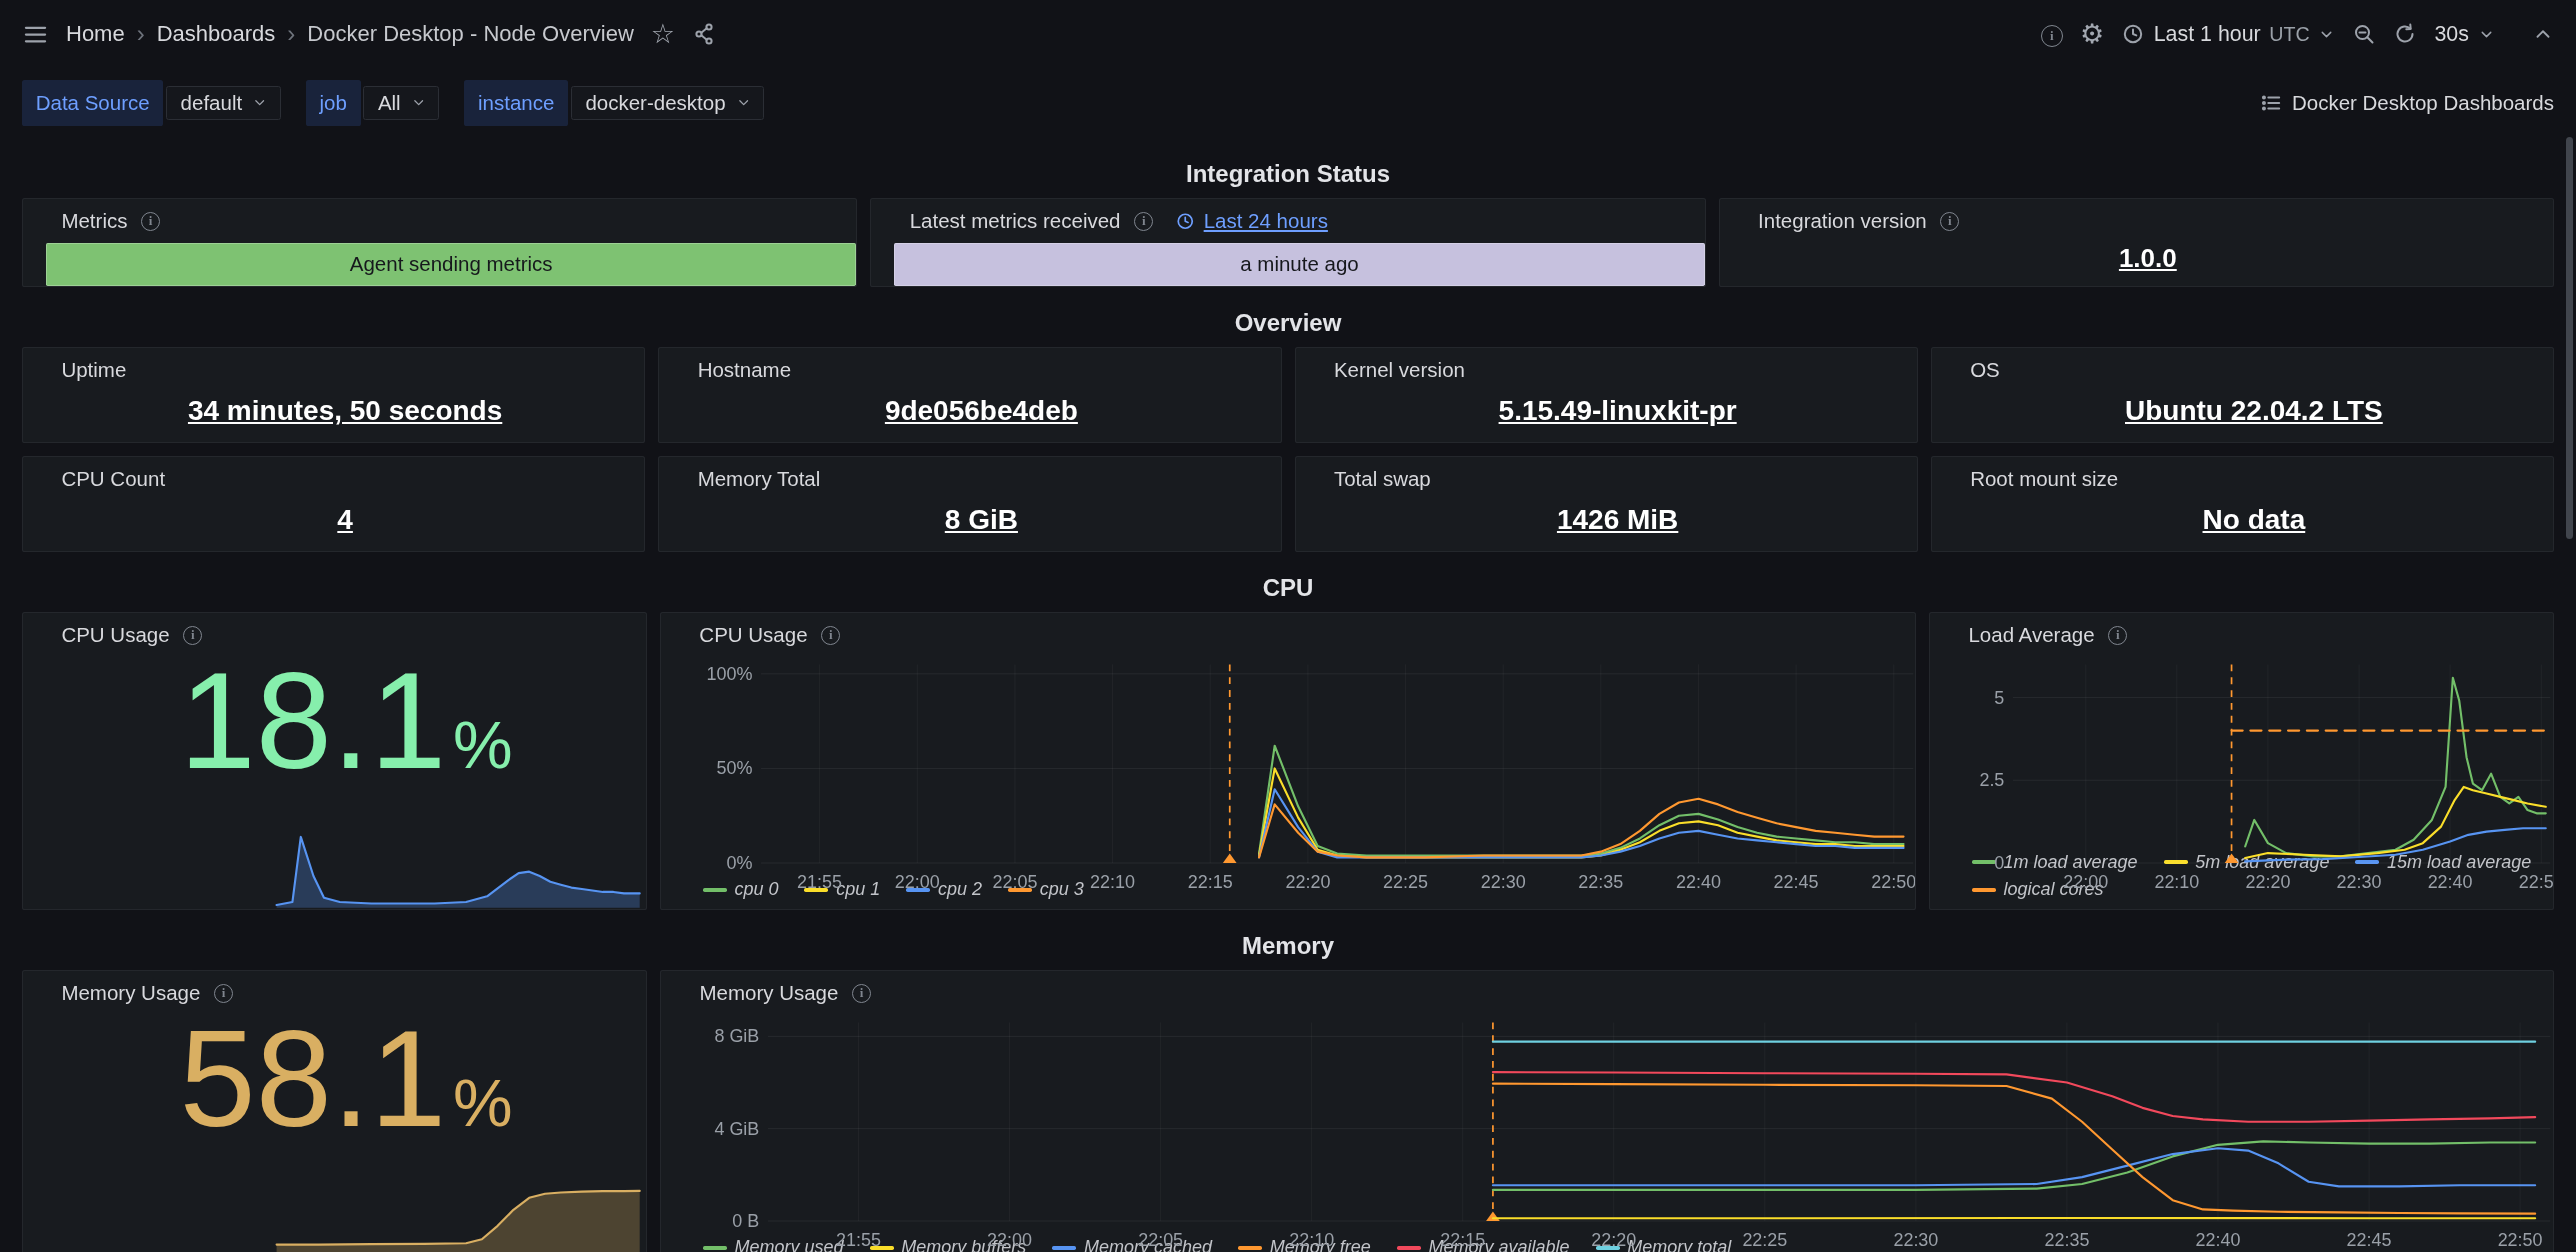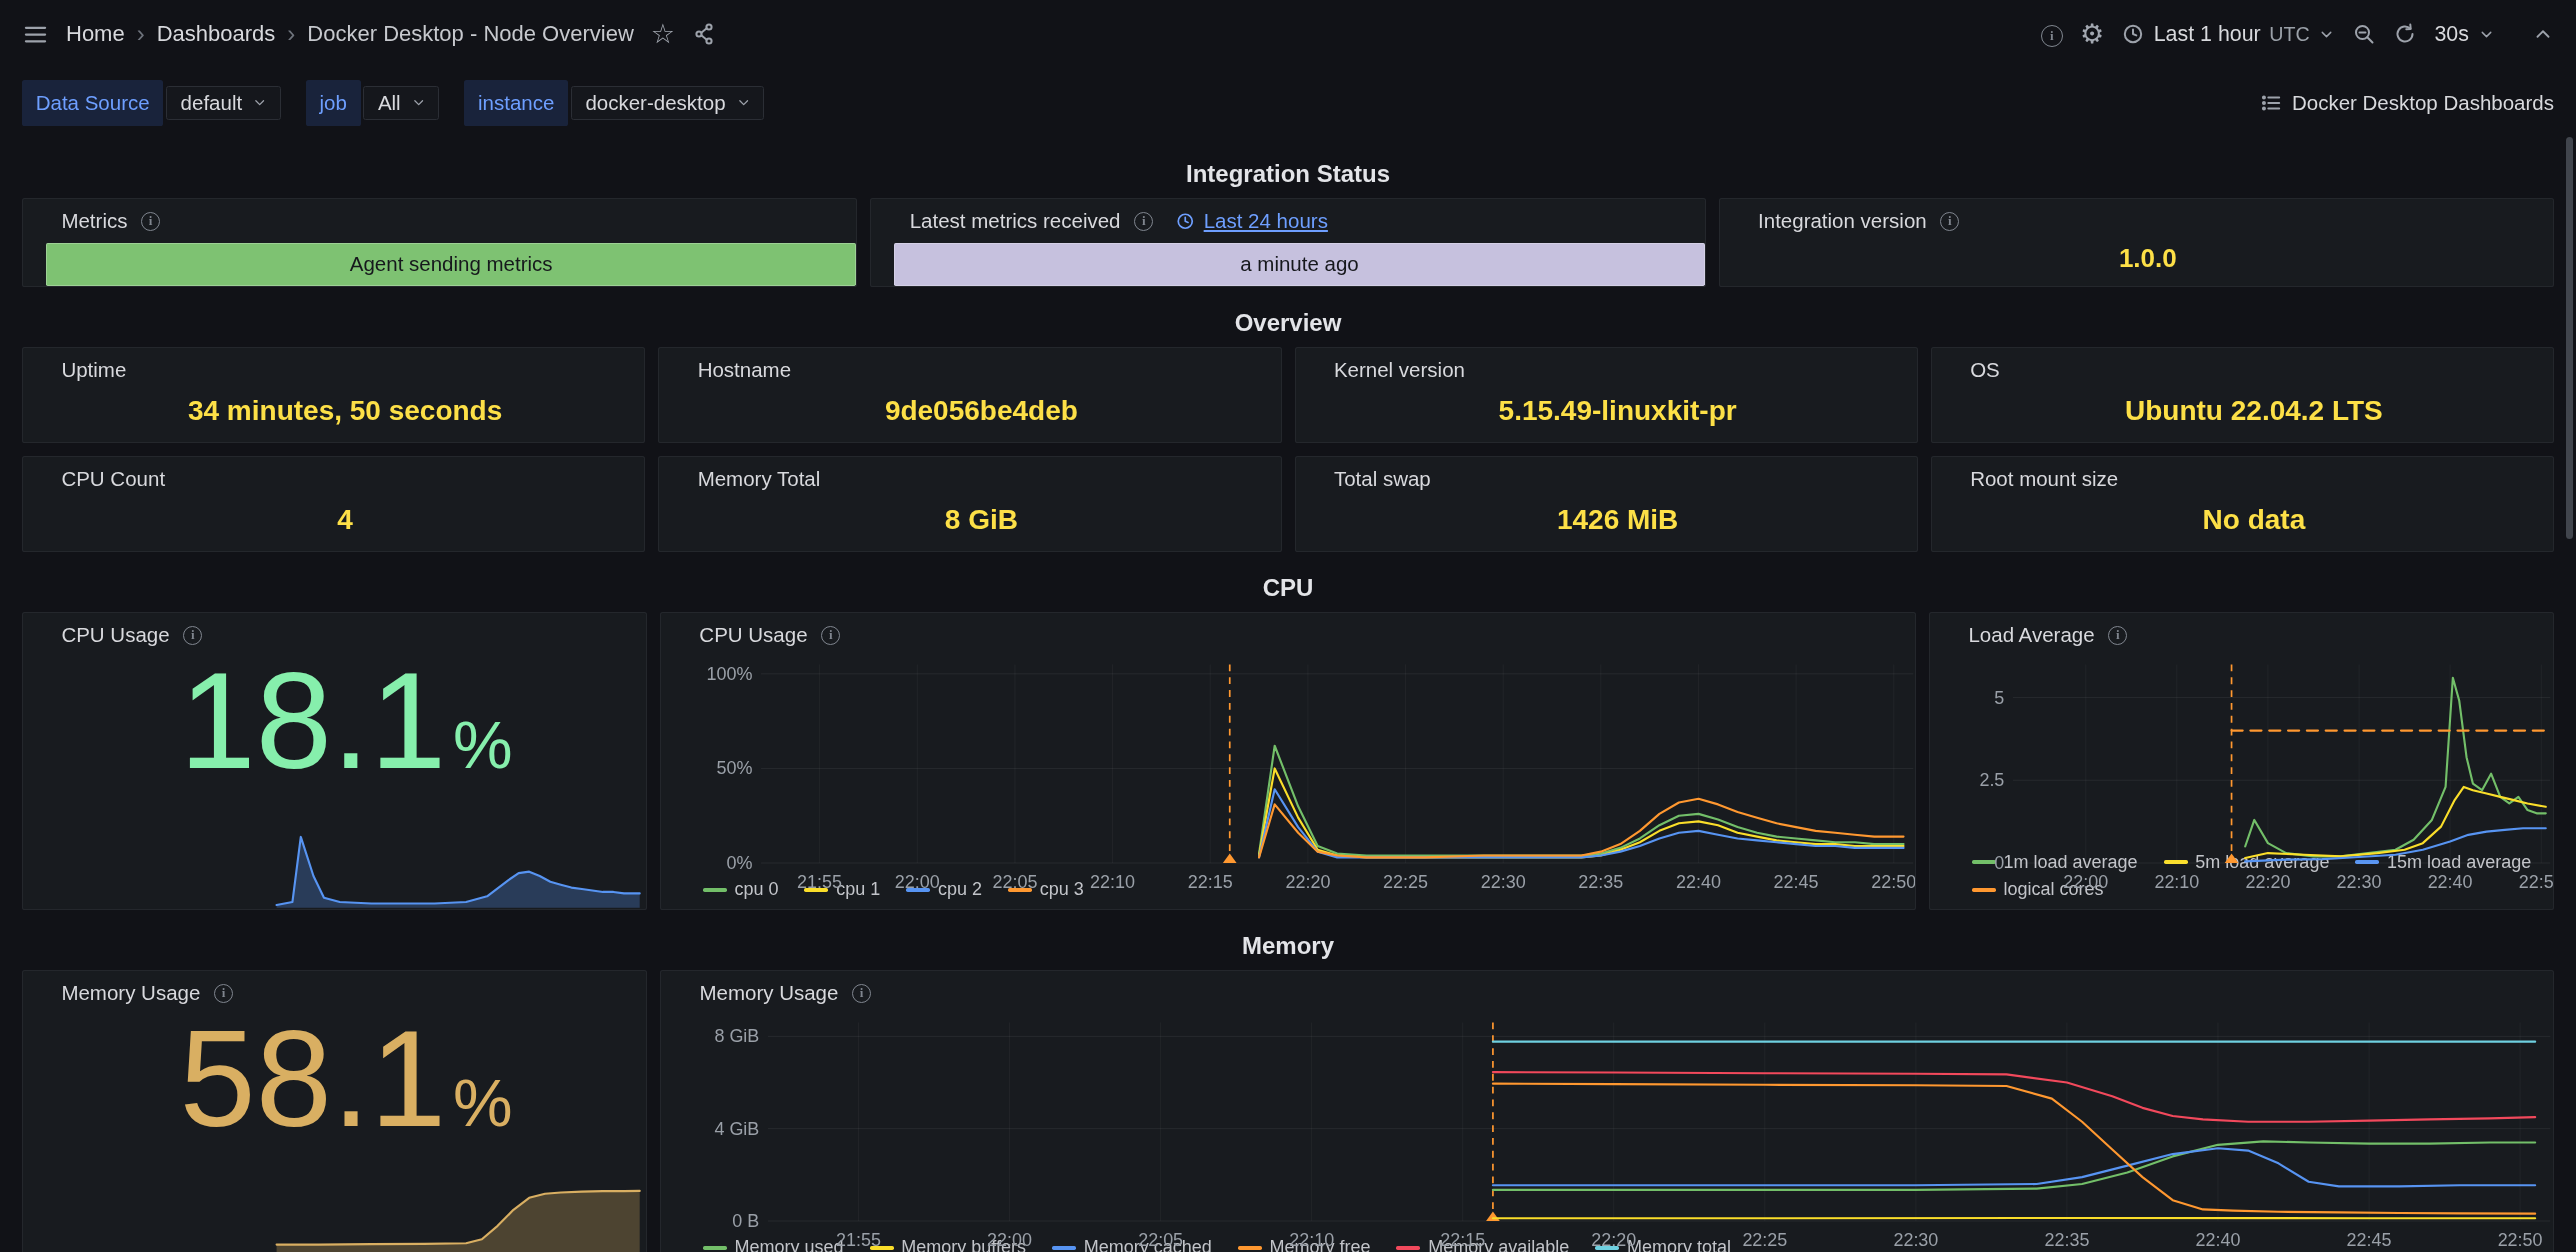--- a/index.html
+++ b/index.html
@@ -51,33 +51,33 @@
   .panel-title { font-size:20.5px; font-weight:500; color:#d8d9dd; cursor:pointer; }
   .info-dot { display:inline-flex; align-items:center; justify-content:center; width:19px; height:19px;
               border:1.7px solid #80868f; border-radius:50%; color:#80868f; flex:none; cursor:pointer; }
   .info-dot::after { content:"i"; font-family:"Liberation Serif", serif; font-size:13px; font-weight:700; }
   .time-link { display:flex; align-items:center; gap:7.7px; color:#6e9fff; font-size:20.5px; margin-left:8.6px; }
 
   
   .gauge { margin-top:auto; height:43px; display:flex; align-items:center; justify-content:center;
            font-size:20.5px; font-weight:500; color:#16181c; border:0.9px solid rgba(255,255,255,0.25); border-radius:1.7px; }
   .panel-center { flex:1; display:flex; align-items:center; justify-content:center; padding-bottom:6.8px; }
-  .stat-text { font-size:28px; font-weight:700; color:#fde047; white-space:nowrap; }
+  .stat-text { font-size:28px; font-weight:700; color:#ffffff; white-space:nowrap;text-decoration:underline; }
   .bigstat { flex:1; display:flex; align-items:baseline; justify-content:center; padding-bottom:60px; margin-top:auto; }
   .bigstat .val { font-size:137px; font-weight:500; line-height:1; }
   .bigstat .unit { font-size:67px; font-weight:500; margin-left:6.8px; }
   .spark { position:absolute; left:0.9px; right:0.9px; bottom:0.9px; height:79px; }
 
   
   .panel-body { flex:1; display:flex; flex-direction:column; padding:1.7px 12px 6.8px; min-height:0; }
   .chart { flex:1; position:relative; min-height:0; }
   .chart svg, .spark svg { position:absolute; inset:0; }
   svg .tick { fill:#9aa0a8; font-size:21px; font-family:"Liberation Sans",sans-serif; }
   .legend { display:flex; flex-wrap:wrap; gap:6.8px 26px; padding:6.8px 6.8px 1.7px; font-size:18px; color:#c2c4c9; }
-  .legend-item { display:inline-flex; align-items:center; gap:7.7px; cursor:pointer; white-space:nowrap; }
+  .legend-item { display:inline-flex; align-items:center; gap:7.7px; cursor:pointer; white-space:nowrap;font-style:italic; }
   .legend-item i { display:inline-block; width:24px; height:4.3px; border-radius:1.7px; }
 
   
   .scrollbar { position:fixed; top:0; right:0; bottom:0; width:13.7px; }
   .scrollbar .thumb { position:absolute; top:137px; right:2.6px; width:7.7px; height:402px;
                       background:#41454d; border-radius:4.3px; }
 </style>
 </head>
 <body>
 

